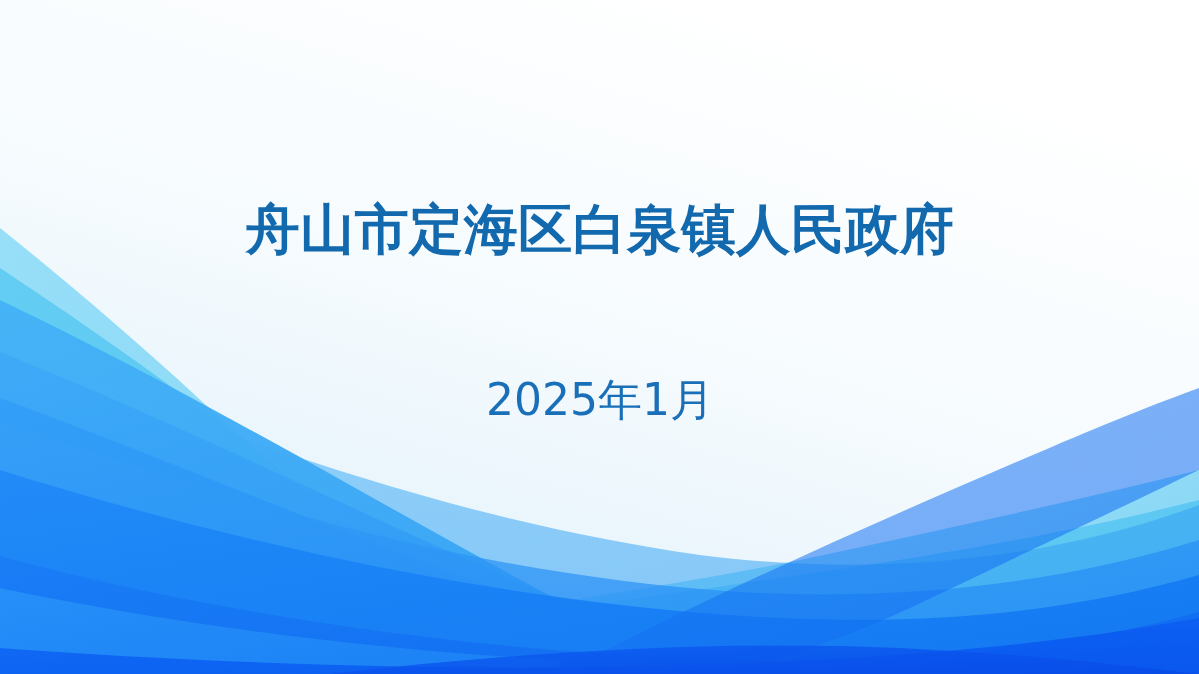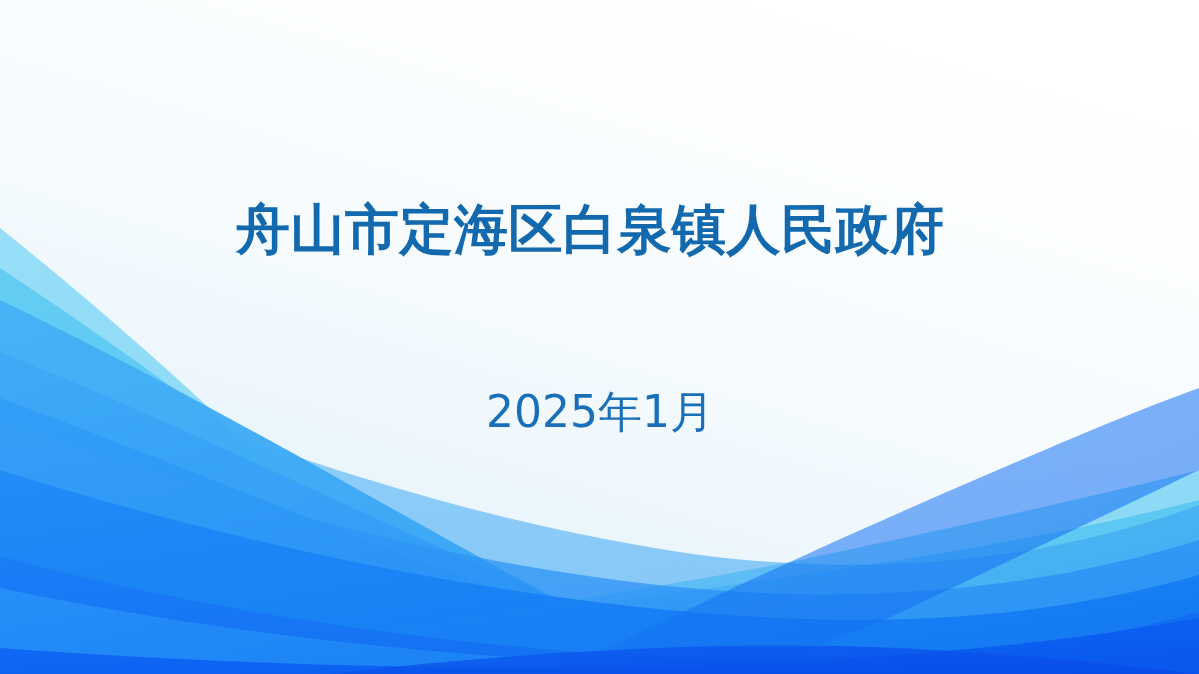--- a/index.html
+++ b/index.html
@@ -32,23 +32,24 @@
     position: absolute;
     left: 0;
     top: 0;
     width: 1199px;
     height: 674px;
     pointer-events: none;
   }
 
   #title-block {
     position: absolute;
-    left: 236px;
+    left: 230px;
     top: 198px;
     width: 740px;
+    text-align: center;
   }
 
   #slide-title {
     margin: 0;
     font-family: "DejaVu Sans", "Liberation Sans", sans-serif;
     font-weight: bold;
     font-size: 54px;
     line-height: 1.17;
     letter-spacing: 0.5px;
     color: #1269ad;
@@ -58,21 +59,21 @@
 
   #subtitle-block {
     position: absolute;
     left: 230px;
     top: 372px;
     width: 740px;
     text-align: center;
   }
 
   #slide-subtitle {
-    margin: 16px;
+    margin: 4px;
     font-family: "DejaVu Sans", "Liberation Sans", sans-serif;
     font-weight: normal;
     font-size: 44px;
     line-height: 1.1;
     color: #1a70b8;
   }
 </style>
 </head>
 <body>
 

